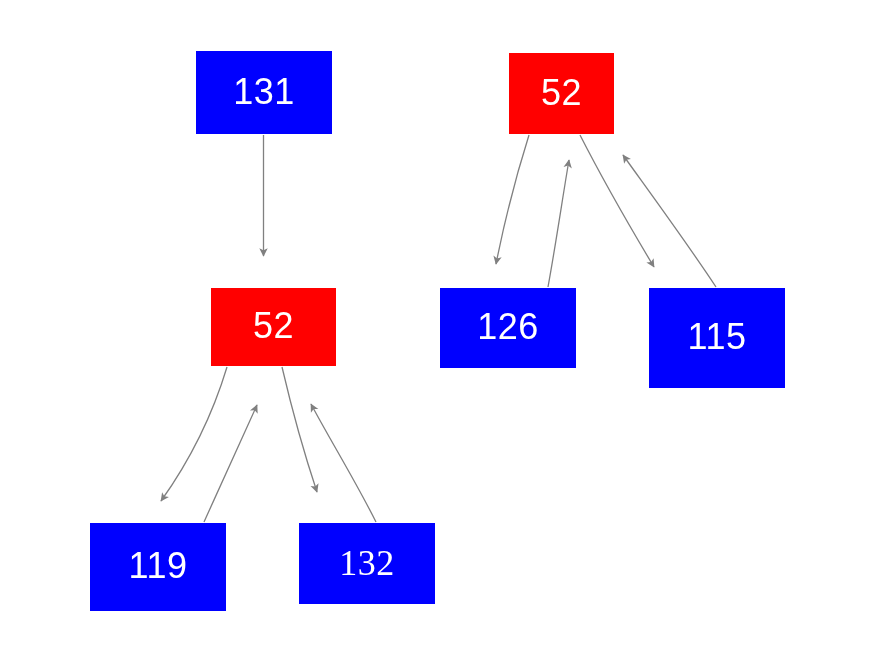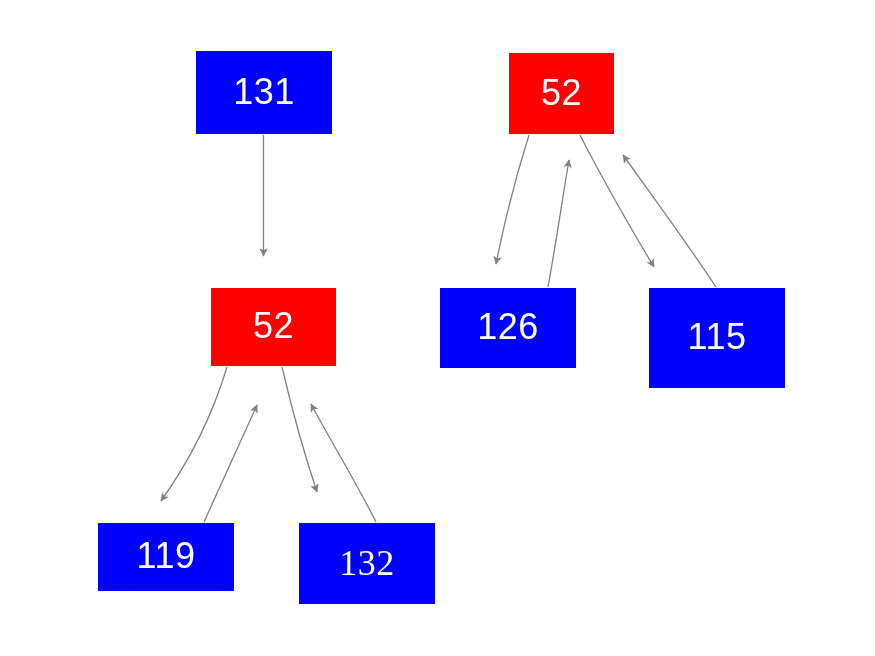--- a/index.html
+++ b/index.html
@@ -100,21 +100,21 @@
     </div>
 
     <div class="node" style="left:440px; top:288px; width:136px; height:80px; background:#0000ff;">
       <span class="node-label">126</span>
     </div>
 
     <div class="node" style="left:649px; top:288px; width:136px; height:100px; background:#0000ff;">
       <span class="node-label">115</span>
     </div>
 
-    <div class="node" style="left:90px; top:523px; width:136px; height:68px; background:#0000ff;margin-left:8px;">
+    <div class="node" style="left:90px; top:523px; width:136px; height:88px; background:#0000ff;">
       <span class="node-label">119</span>
     </div>
 
     <div class="node" style="left:299px; top:523px; width:136px; height:81px; background:#0000ff;font-family:Liberation Serif, serif;">
       <span class="node-label">132</span>
     </div>
 
   </div>
 </div>
 

